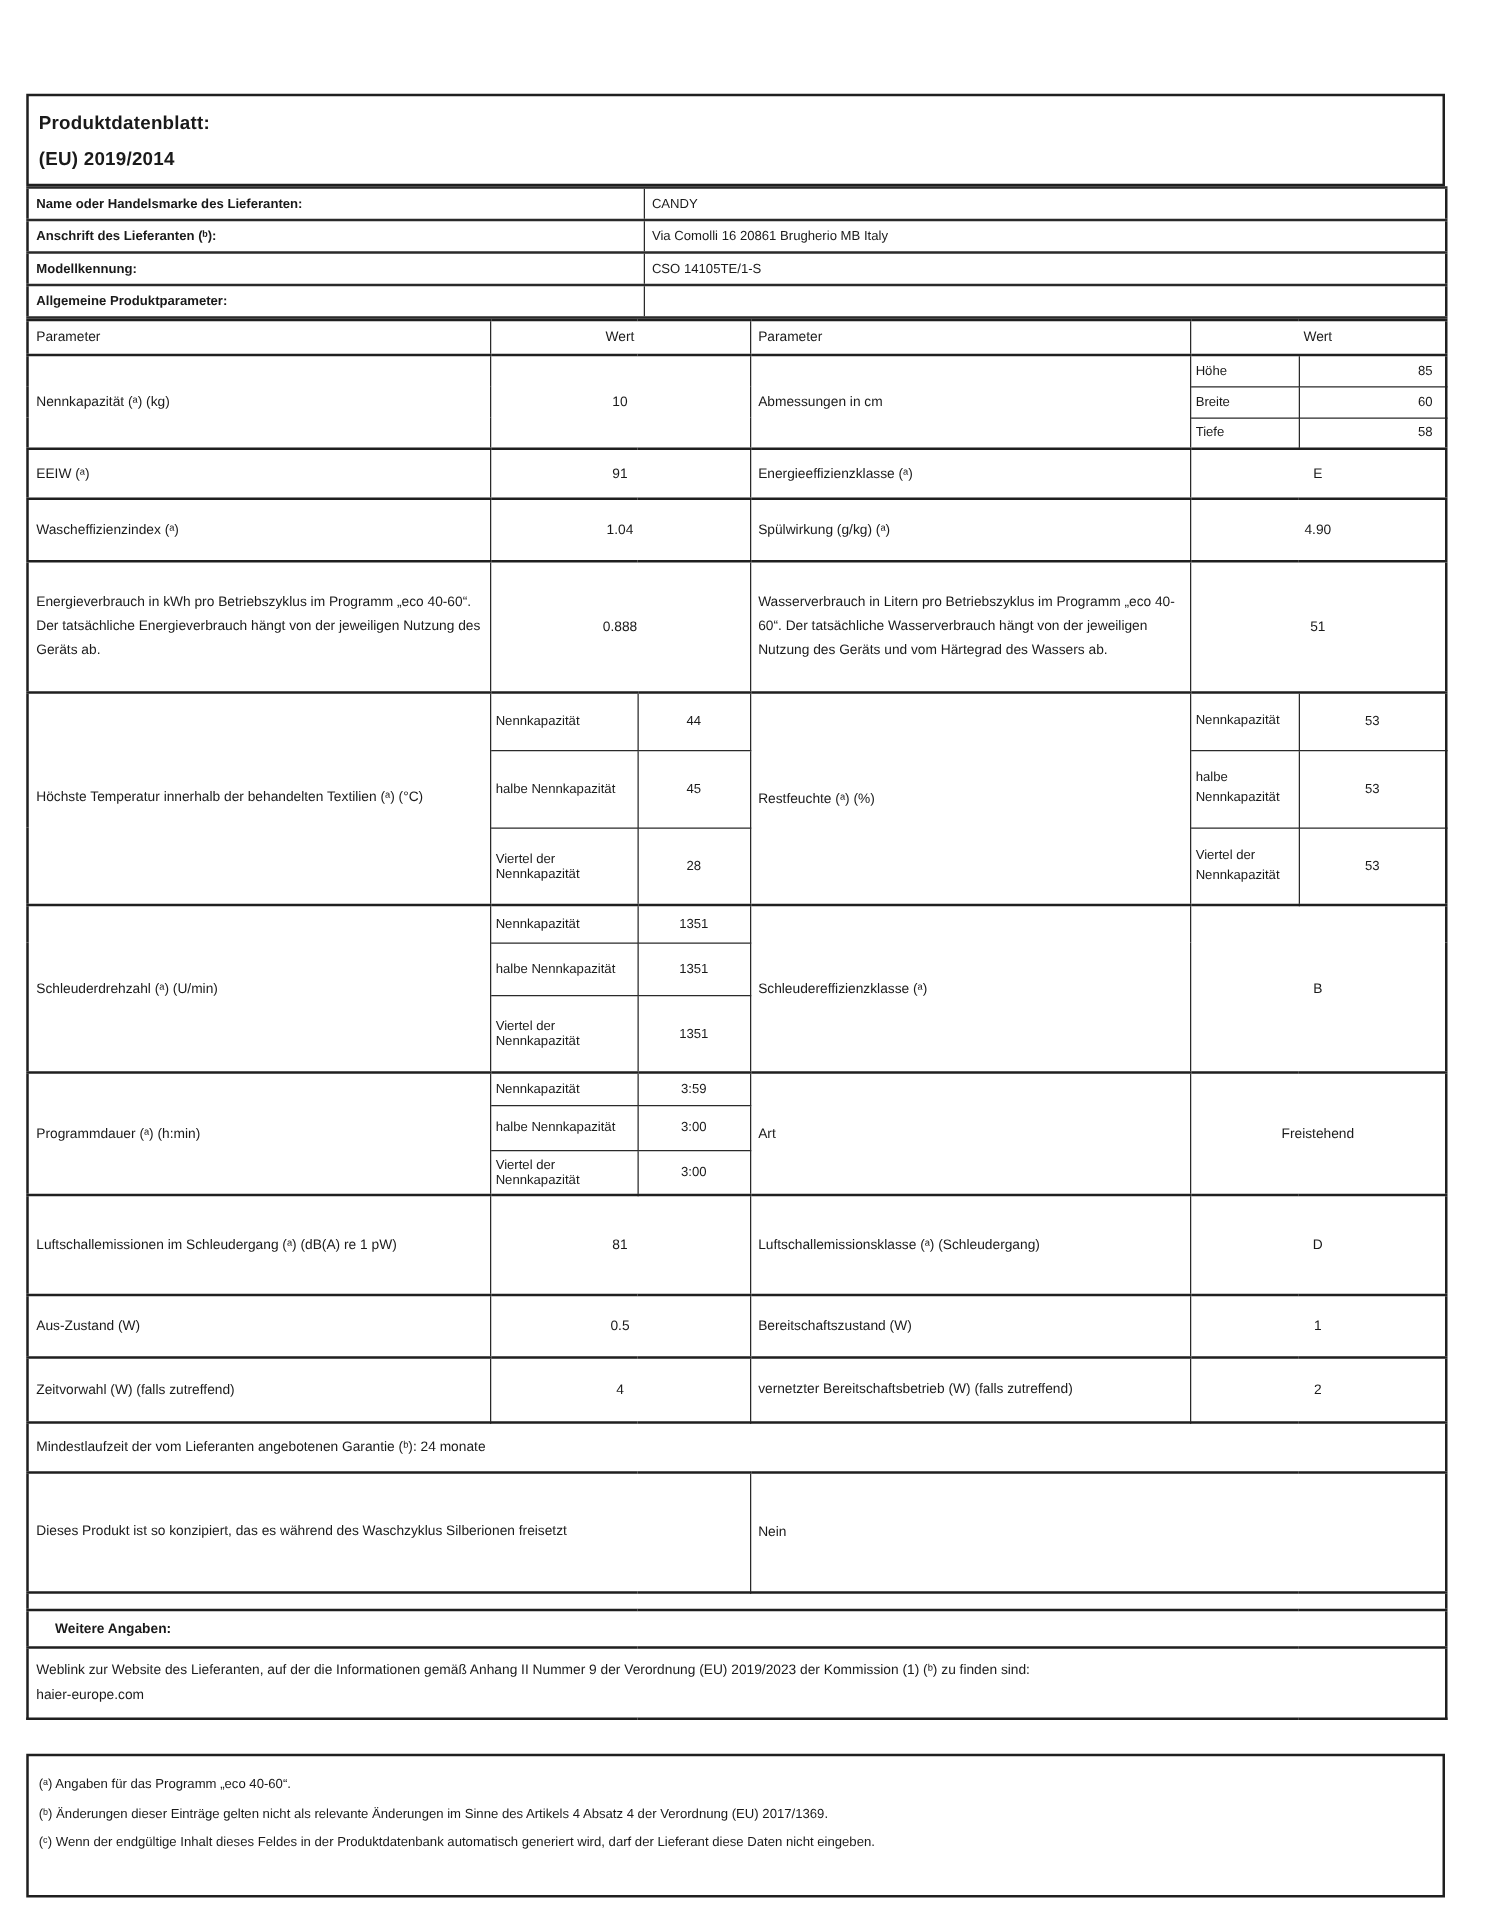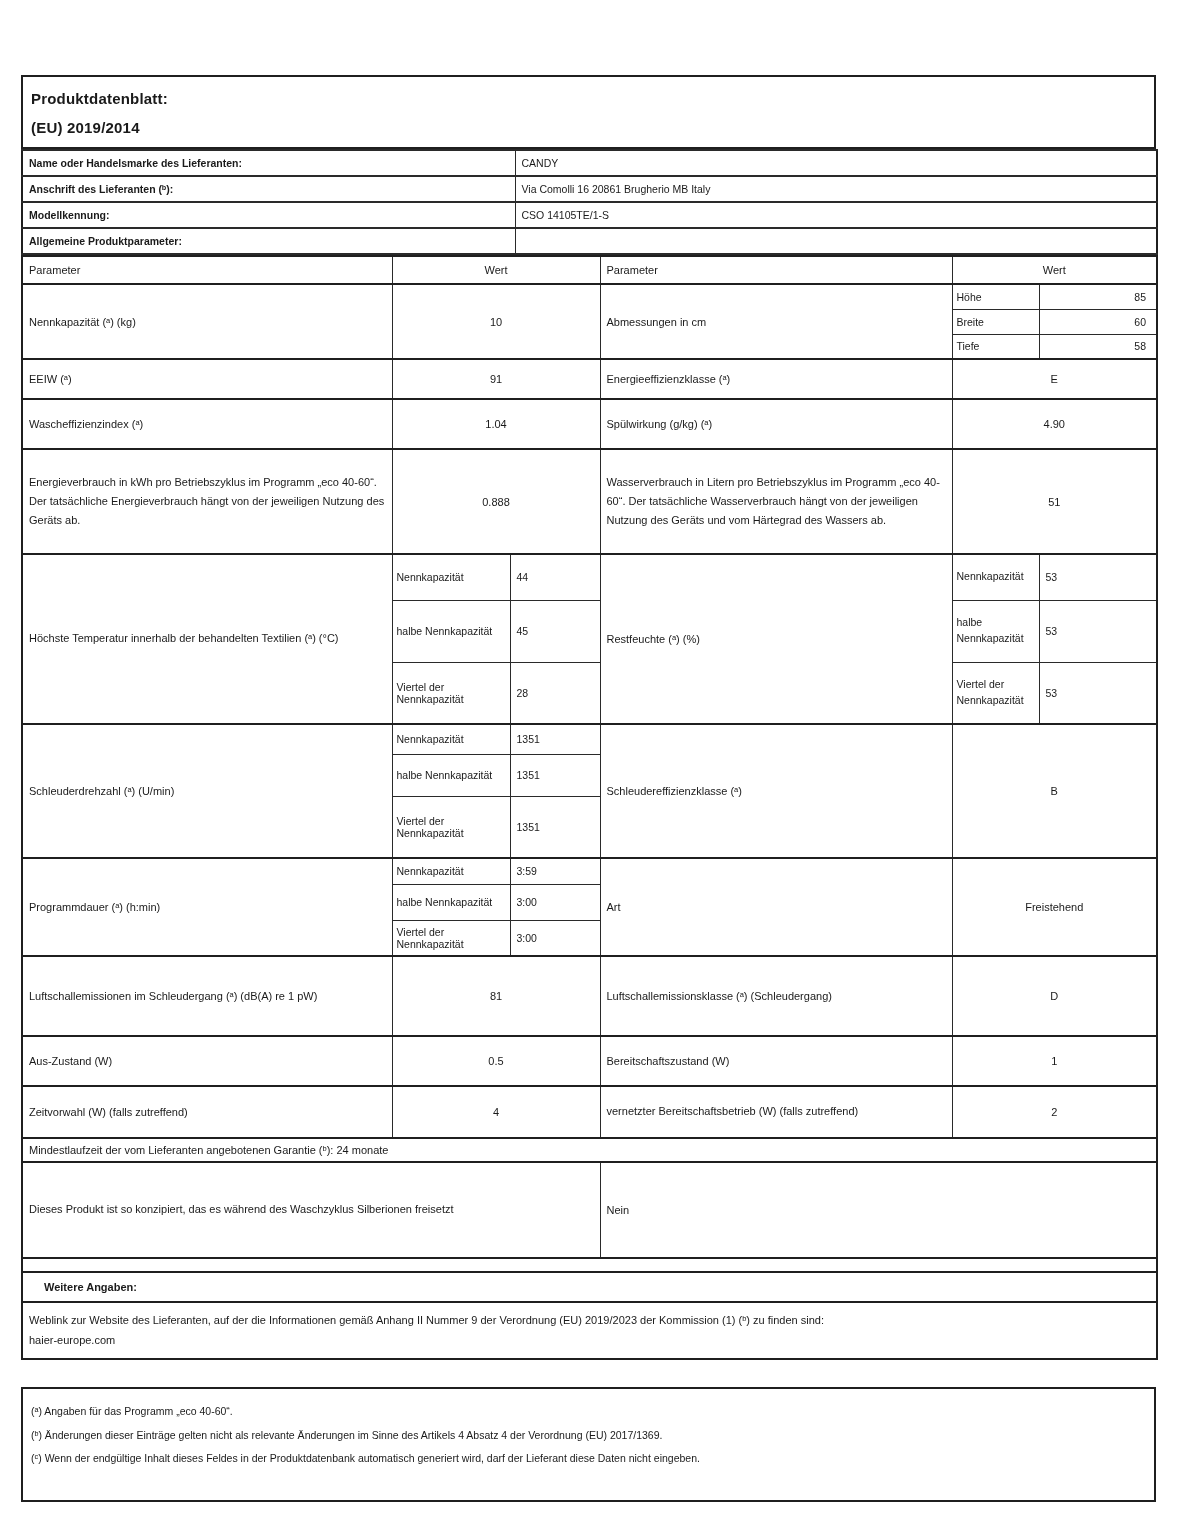--- a/index.html
+++ b/index.html
@@ -24,21 +24,21 @@
   .suppliers td { height:20px; border-top-width:2px; border-bottom-width:2px; font-size:10.5px; }
   .suppliers .slabel { font-weight:bold; }
 
   .main { border:2px solid #1f1f1f; }
   .main tr.grp > td { border-top:2px solid #1f1f1f; }
 
   .lbl { text-align:left; }
   .bold { font-weight:bold;padding-left:21px; }
   .val { text-align:center;margin-top:39px; }
   .sub { font-size:10.5px; padding:2px 4px; }
-  .subval { text-align:left; font-size:10.5px; }
+  .subval { text-align:center; font-size:10.5px; }
   .dimval { text-align:right; font-size:10.5px; padding-right:10px; }
   .wrapany { overflow-wrap:anywhere; word-break:break-word; line-height:1.5; }
   .para { line-height:1.75; }
   .head td { height:22px; }
 
   .footnotes {
     border:2px solid #1f1f1f; box-sizing:border-box;
     margin-top:27px; height:115px; padding:16px 8px 8px 8px;
   }
   .fn { font-size:10.5px; line-height:1.2; margin-bottom:11px; }
@@ -201,21 +201,21 @@
         <td class="val" colspan="2">1</td>
       </tr>
 
       <tr class="grp" style="height:52px">
         <td class="lbl">Zeitvorwahl (W) (falls zutreffend)</td>
         <td class="val" colspan="2">4</td>
         <td class="lbl para">vernetzter Bereitschaftsbetrieb (W) (falls zutreffend)</td>
         <td class="val" colspan="2">2</td>
       </tr>
 
-      <tr class="grp" style="height:24px">
+      <tr class="grp" style="height:40px">
         <td class="lbl" colspan="6">Mindestlaufzeit der vom Lieferanten angebotenen Garantie (ᵇ):  24 monate</td>
       </tr>
 
       <tr class="grp" style="height:96px">
         <td class="lbl para" colspan="3">Dieses Produkt ist so konzipiert, das es während des Waschzyklus Silberionen freisetzt</td>
         <td class="lbl" colspan="3">Nein</td>
       </tr>
 
       <tr class="grp" style="height:14px">
         <td colspan="6"></td>

